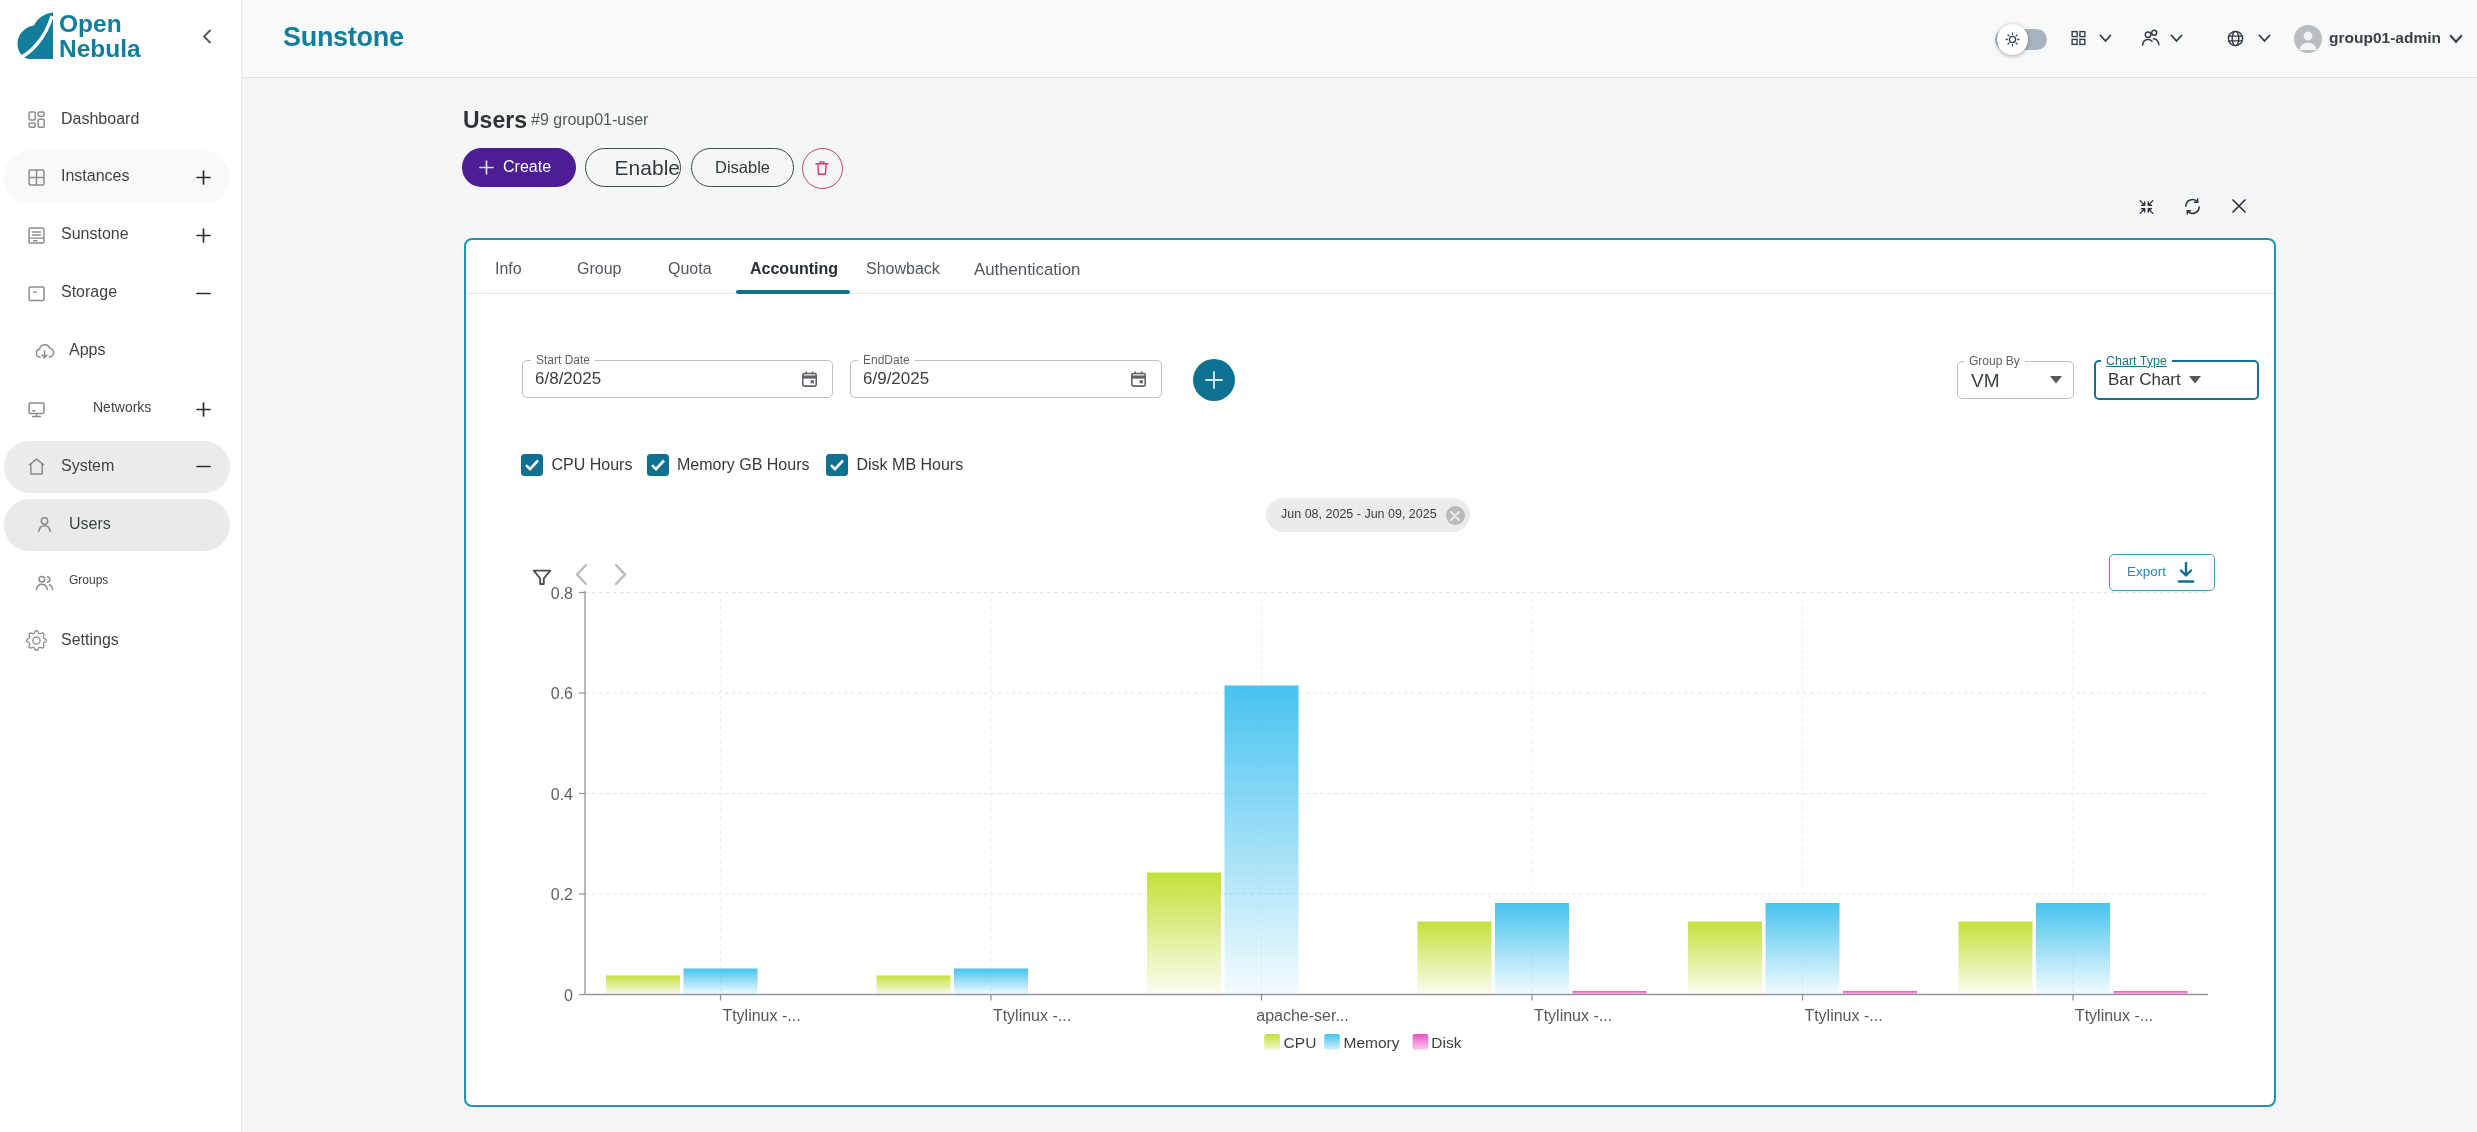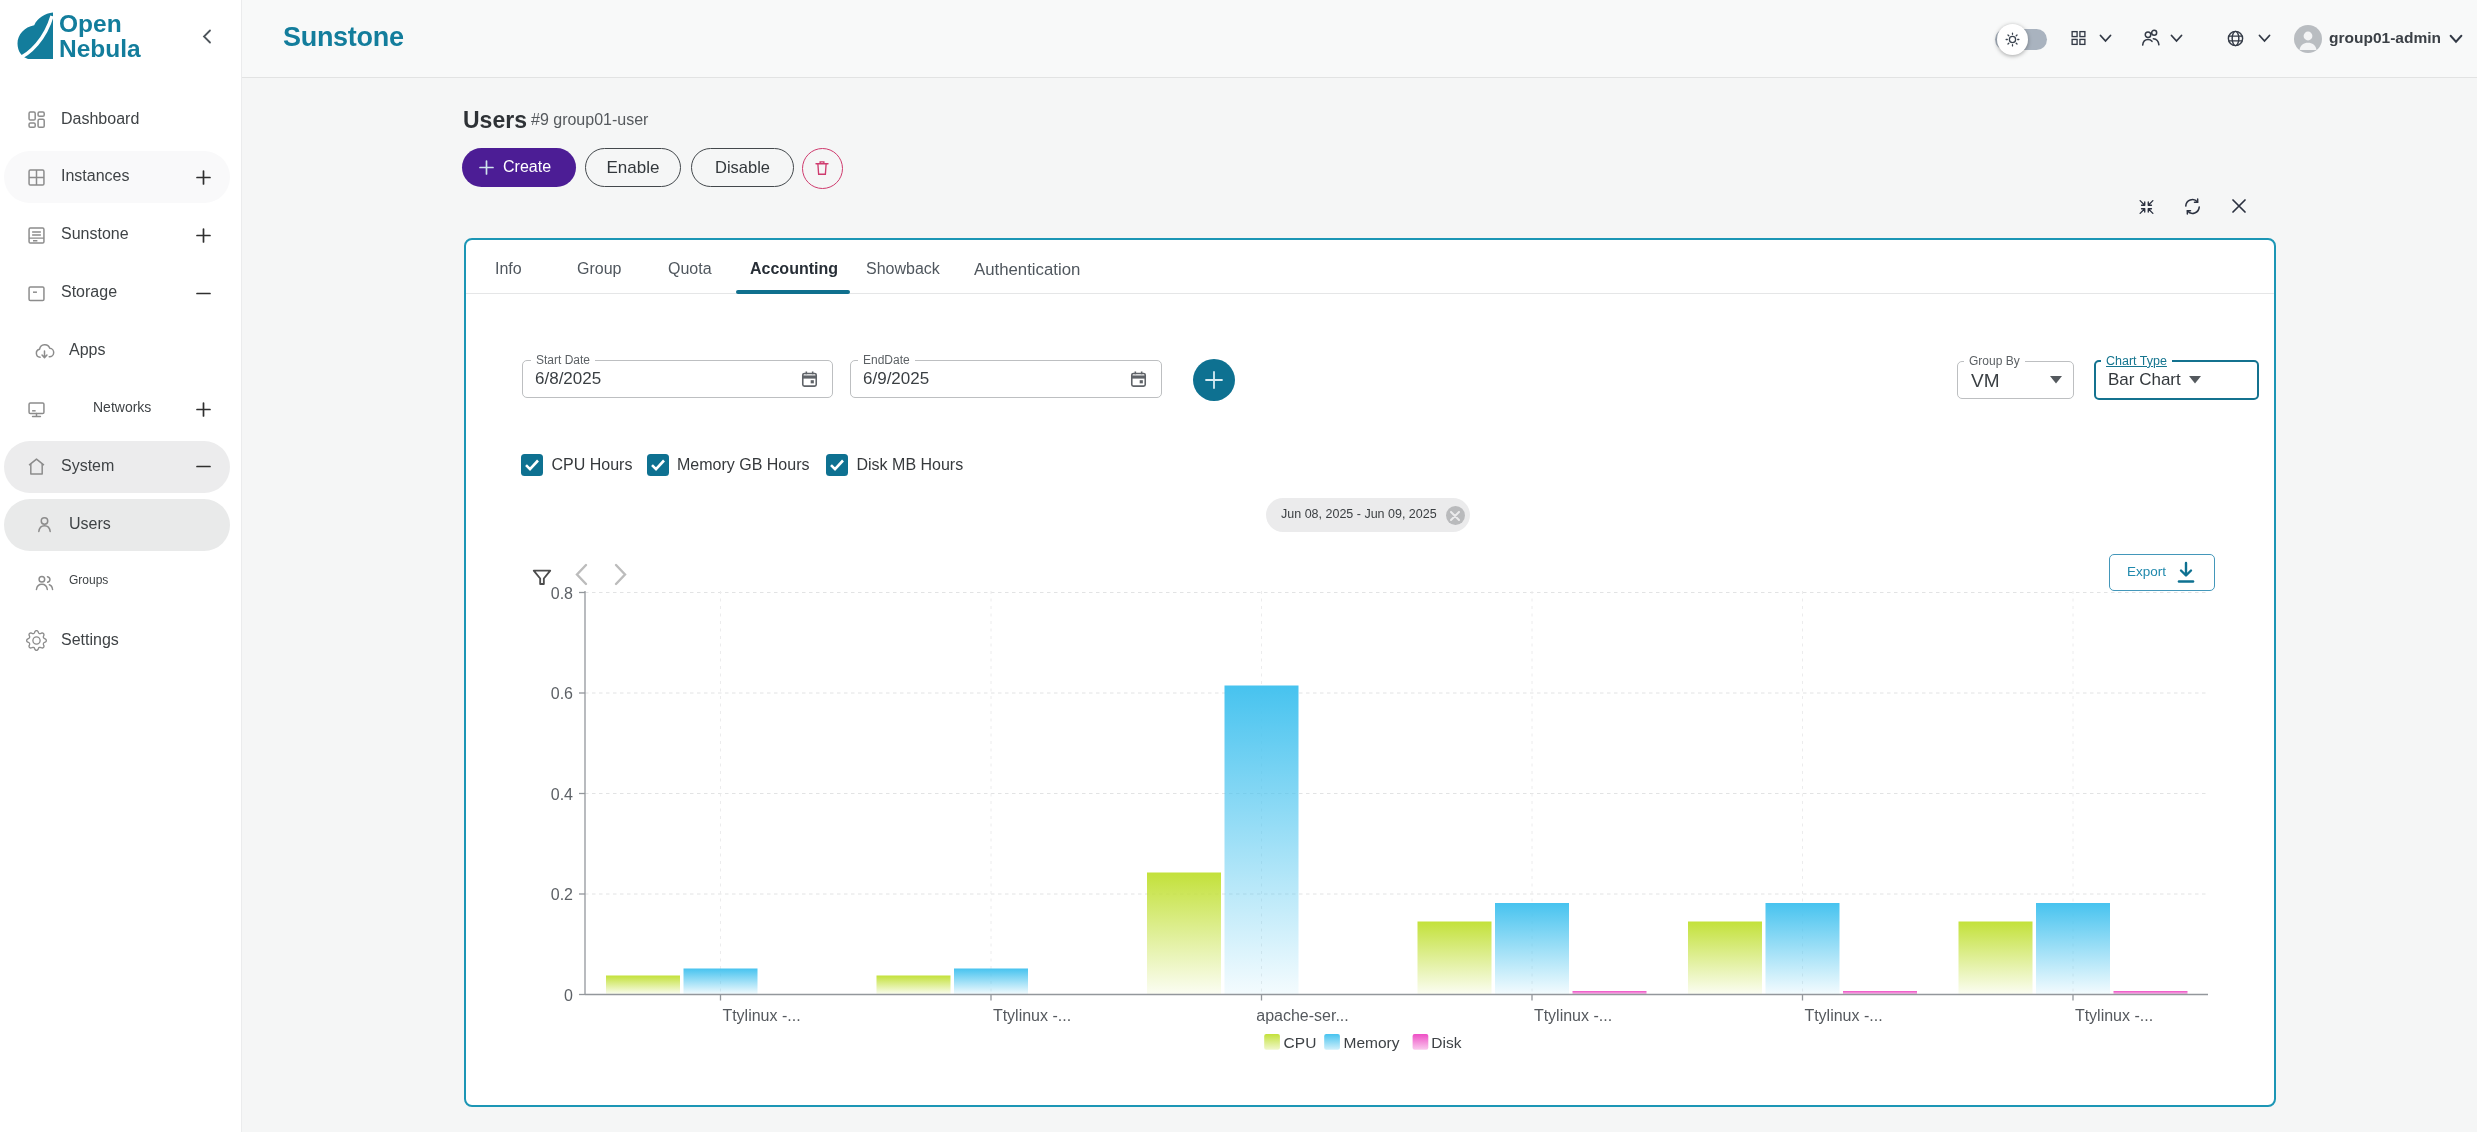--- a/index.html
+++ b/index.html
@@ -168,21 +168,21 @@
 
 <div class="abs" style="left:463px; top:107px; font-size:23px; font-weight:bold; color:#2e3236;">Users</div>
 <div class="abs" style="left:531px; top:111px; font-size:16px; color:#55595d;">#9 group01-user</div>
 
 <div class="abs" style="left:462px; top:148px; width:114px; height:39px; border-radius:19.5px; background:#4c1d95; color:#fff;">
   <svg style="position:absolute; left:17px; top:12px;" width="15" height="15" viewBox="0 0 15 15" stroke="#cfe4ec" stroke-width="1.7" stroke-linecap="round">
       <path d="M7.5 1v13M1 7.5h13"></path>
     </svg>
   <span style="position:absolute; left:41px; top:10px; font-size:16px;">Create</span>
 </div>
-<div class="abs" style="left:585px; top:148px; width:96px; height:39px; border-radius:19.5px; border:1px solid #43484c; color:#33383c; font-size:17px; text-align:center; line-height:37px;">Enable</div>
+<div class="abs" style="left:585px; top:148px; width:96px; height:39px; border-radius:19.5px; border:1px solid #43484c; color:#33383c; font-size:21px; text-align:right; line-height:37px;">Enable</div>
 <div class="abs" style="left:691px; top:148px; width:103px; height:39px; border-radius:19.5px; border:1px solid #43484c; color:#33383c; font-size:16.5px; text-align:center; line-height:37px;">Disable</div>
 <div class="abs" style="left:802px; top:148px; width:41px; height:41px; border-radius:50%; border:1.5px solid #cf3b6e;">
   <svg style="position:absolute; left:10px; top:9px;" width="18" height="19" viewBox="0 0 24 24" fill="none" stroke="#cf3b6e" stroke-width="1.8" stroke-linecap="round">
     <path d="M4 7h16M9.5 7V4.5h5V7M6.5 7l1 14h9l1-14"></path>
   </svg>
 </div>
 
 <svg class="abs" style="left:2138px; top:198px;" width="17" height="18" viewBox="0 0 24 24" fill="none" stroke="#2b3140" stroke-width="1.9" stroke-linecap="round" stroke-linejoin="round">
   <path d="M3 3l6.5 6.5M9.5 9.5V5M9.5 9.5H5"></path>
   <path d="M21 3l-6.5 6.5M14.5 9.5V5M14.5 9.5H19"></path>

